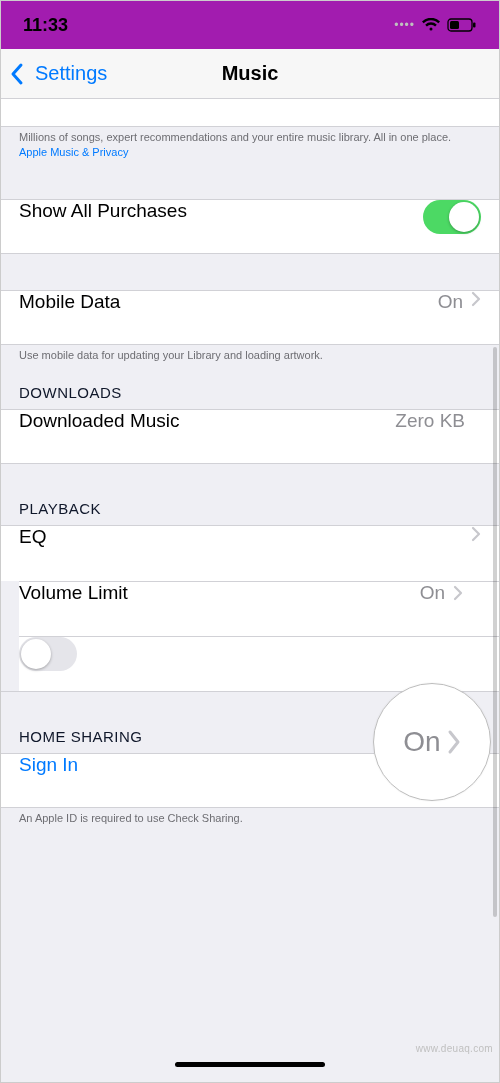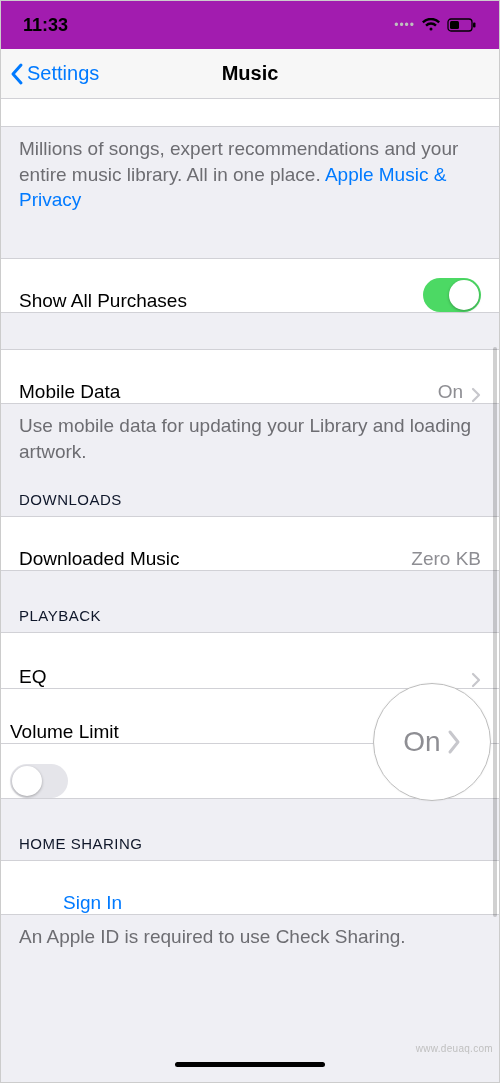--- a/index.html
+++ b/index.html
@@ -26,45 +26,45 @@
     .wifi-icon svg, .battery-icon svg { display: block; }
     .nav-bar {
       height: 50px;
       background: #f7f7f7;
       border-bottom: 1px solid #d1d1d6;
       display: flex;
       align-items: center;
       position: relative;
       padding: 0 8px;
     }
-    .back-btn { display: flex; align-items: center; color: #007aff; font-size: 20px; gap: 2px; }
+    .back-btn { display: flex; align-items: center; color: #007aff; font-size: 20px; gap: 10px; }
     .back-chevron svg { display: block; }
     .nav-title { position: absolute; left: 50%; transform: translateX(-50%); font-size: 20px; font-weight: 600; text-align: center; }
     .content { background: #efeff4; height: calc(100% - 98px - 36px); overflow: hidden; position: relative; }
     .section-peek { background: #fff; height: 28px; border-bottom: 1px solid #d1d1d6; }
-    .footer-text { padding: 9px 18px; font-size: 19px; color: #6d6d72; line-height: 1.35; }
+    .footer-text { padding: 3px 18px; font-size: 11px; color: #6d6d72; line-height: 1.35; }
     .footer-text .link { color: #007aff; }
     .header-text { padding: 18px 18px 8px; font-size: 15px; color: #0f172a; letter-spacing: 0.5px; text-transform: uppercase; }
     .row {
       background: #fff;
       height: 55px;
       display: flex;
-      align-items: flex-end;
+      align-items: flex-start;
       padding: 0 18px;
       border-top: 1px solid #d1d1d6;
       border-bottom: 1px solid #d1d1d6;
     }
     .row + .row, .group .row { border-top: none; }
     .group { border-top: 1px solid #d1d1d6; border-bottom: 1px solid #d1d1d6; }
     .group .row { border-top: none; border-bottom: none; }
-    .group .row + .row { border-top: 1px solid #d1d1d6; padding-left: 9px; }
+    .group .row + .row { border-top: 1px solid #d1d1d6; margin-left: 18px; padding-left: 0; }
     .group .row + .row .row-inner { padding-right: 18px; width: 100%; display:flex; align-items:center;}
     .row-label { font-size: 19px; color: #000; flex: 1; }
     .row-value { font-size: 19px; color: #8e8e93; margin-right: 8px; }
-    .row-link { font-size: 19px; color: #007aff; margin-left: 44px; }
+    .row-link { font-size: 19px; color: #007aff; }
     .chevron-right svg { display: block; stroke: #c7c7cc; }
     .toggle {
       width: 58px; height: 34px; border-radius: 17px; position: relative;
     }
     .toggle.on { background: #4cd964; }
     .toggle.off { background: #e5e5ea; }
     .toggle .knob {
       width: 30px; height: 30px; background: #fff; border-radius: 50%;
       position: absolute; top: 2px; box-shadow: 0 1px 3px rgba(0,0,0,0.3);
     }
@@ -152,21 +152,21 @@
       <svg width="10" height="16" viewBox="0 0 10 16">
           <polyline points="2,2 8,8 2,14" fill="none" stroke-width="2.2" stroke-linecap="round" stroke-linejoin="round"></polyline>
         </svg>
     </span>
   </div>
   <div class="footer-text">Use mobile data for updating your Library and loading artwork.</div>
 
   <div class="header-text">Downloads</div>
   <div class="row">
     <div class="row-label">Downloaded Music</div>
-    <div class="row-value" style="margin-right:0">Zero KB</div>
+    <div class="row-value" style="margin-right:16px">Zero KB</div>
   </div>
 
   <div class="gap-xs"></div>
 
   <div class="header-text">Playback</div>
   <div class="group">
     <div class="row">
       <div class="row-label">EQ</div>
       <span class="chevron-right">
         <svg width="10" height="16" viewBox="0 0 10 16">

